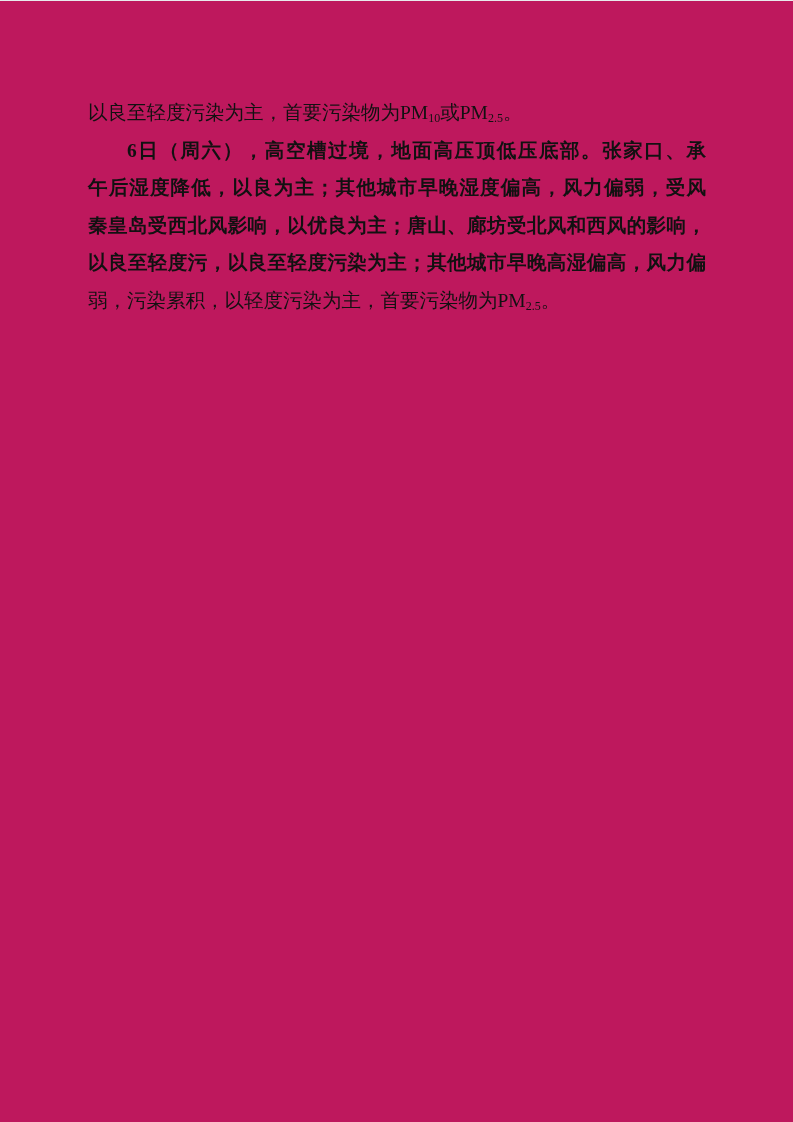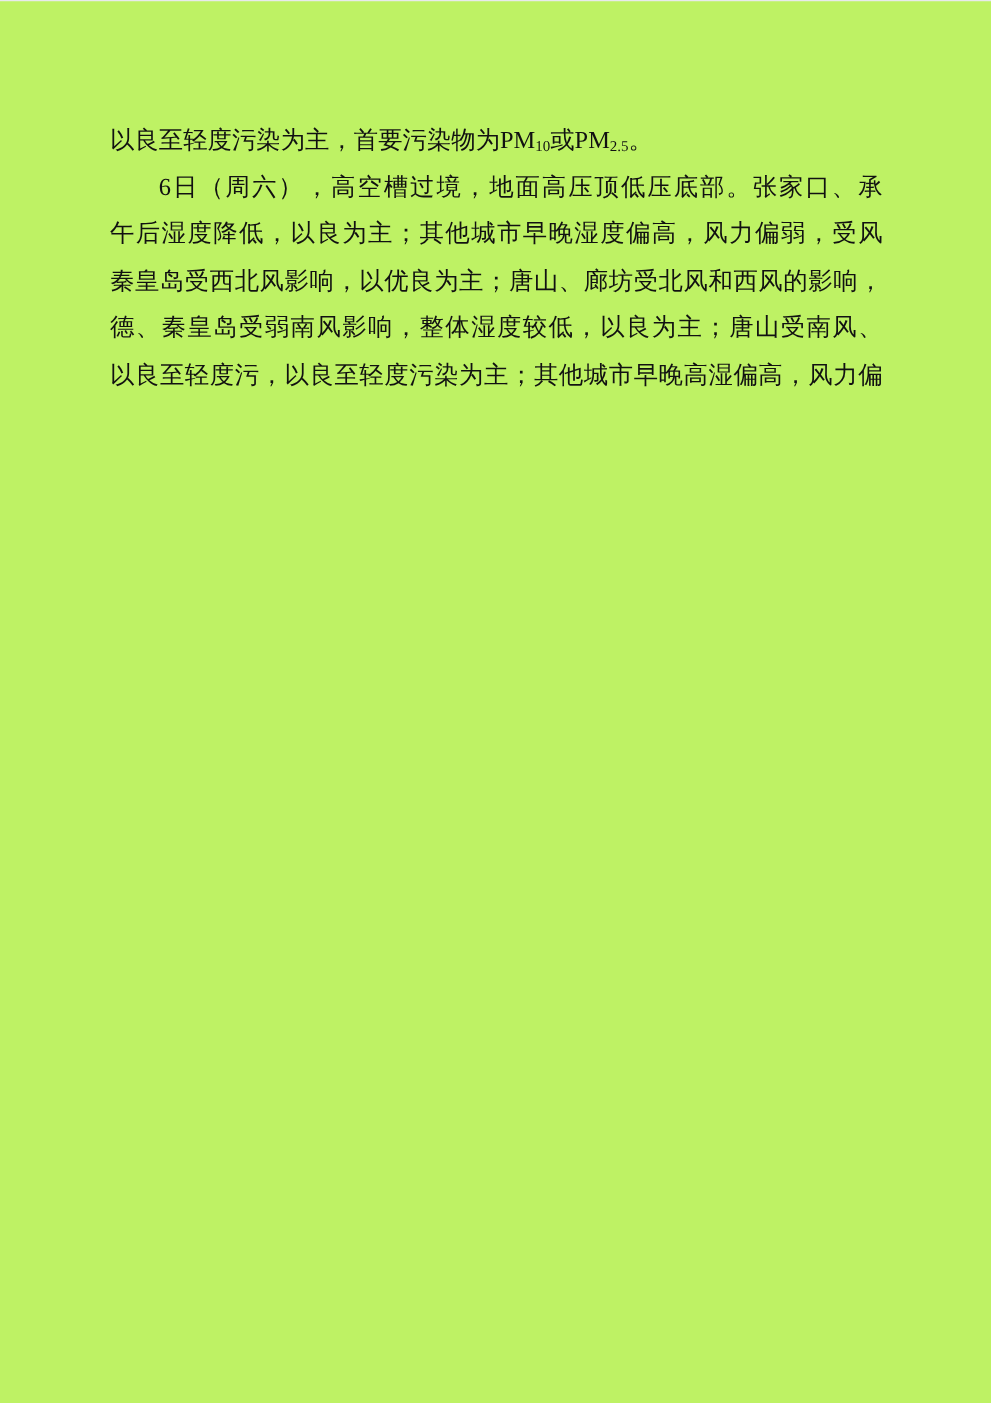--- a/index.html
+++ b/index.html
@@ -4,21 +4,21 @@
 <style>
   html, body {
     margin: 0;
     padding: 0;
     background: #ffffff;
   }
   .page {
     position: relative;
     width: 793px;
     height: 1122px;
-    background: #bef264;
+    background: #be185d;
     color: #111111;
     font-family: "Liberation Serif", "DejaVu Serif", serif;
     overflow: hidden;
   }
   .top-edge {
     position: absolute;
     top: 0; left: 0; right: 0;
     height: 1px;
     background: #e8eaec;
   }
@@ -30,20 +30,21 @@
     font-size: 19.5px;
     line-height: 37.5px;
   }
   .line {
     height: 37.5px;
     text-align: left;
   }
   .line.j {
     text-align: justify;
     text-align-last: justify;
+    font-weight: bold;
   }
   .line.indent {
     padding-left: 2em;
   }
   .line sub {
     font-size: 12px;
     line-height: 0;
     vertical-align: baseline;
     position: relative;
     top: 3px;
@@ -58,17 +59,17 @@
 
   <div class="doc-body">
 
     <div class="line"><span>以良至轻度污染为主，首要污染物为PM</span><sub>10</sub><span>或PM</span><sub>2.5</sub><span>。</span></div>
 
     <div class="line j indent">6日（周六），高空槽过境，地面高压顶低压底部。张家口、承</div>
 
     <div class="line j">午后湿度降低，以良为主；其他城市早晚湿度偏高，风力偏弱，受风</div>
     <div class="line j">秦皇岛受西北风影响，以优良为主；唐山、廊坊受北风和西风的影响，</div>
 
-    <div class="line j">德、秦皇岛受弱南风影响，整体湿度较低，以良为主；唐山受南风、</div>
     <div class="line j">以良至轻度污，以良至轻度污染为主；其他城市早晚高湿偏高，风力偏</div>
+    <div class="line"><span>弱，污染累积，以轻度污染为主，首要污染物为PM</span><sub>2.5</sub><span>。</span></div>
 
   </div>
 </div>
 
 </body></html>

